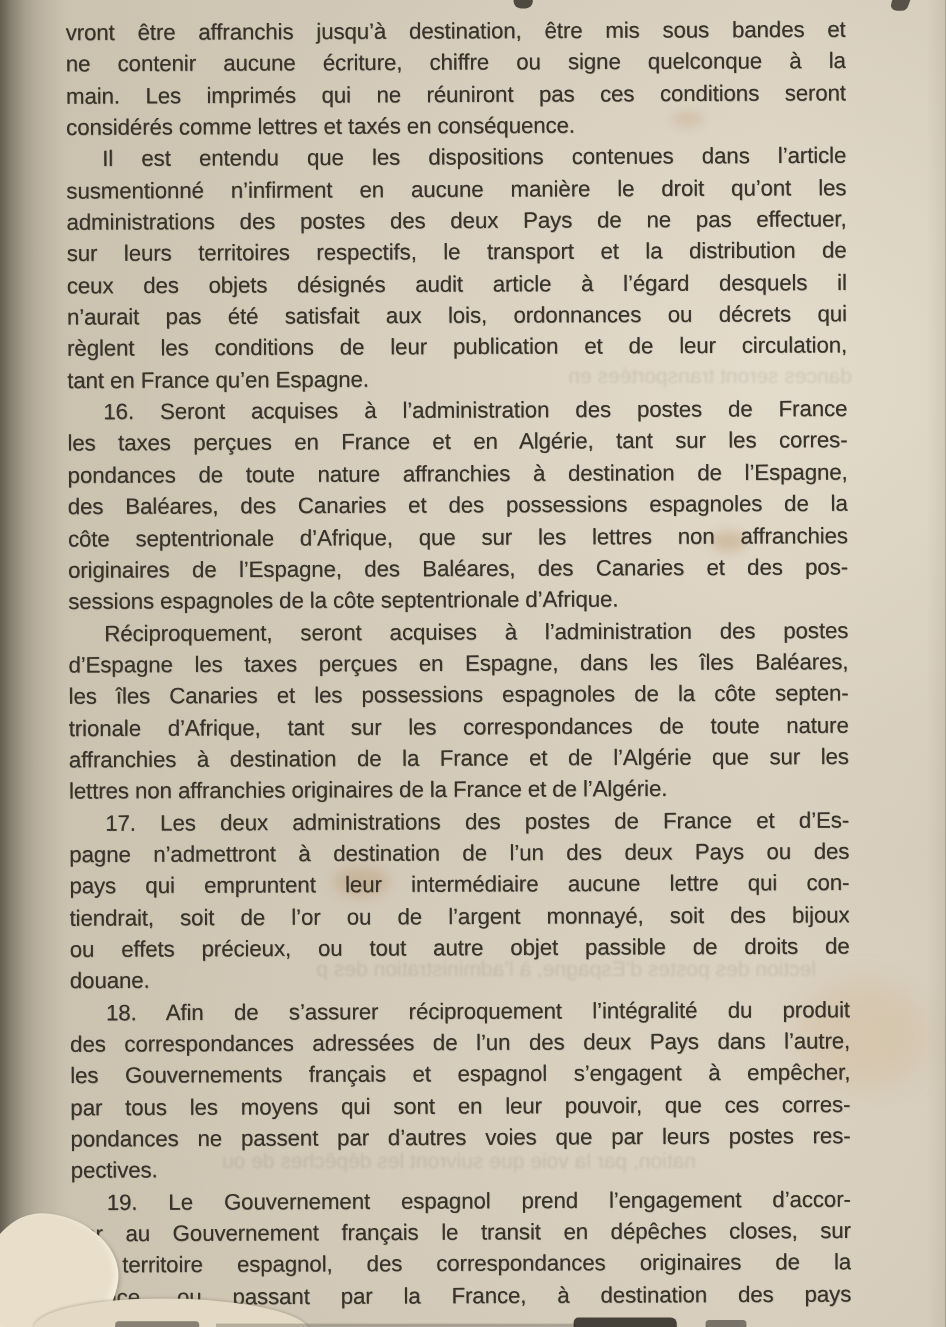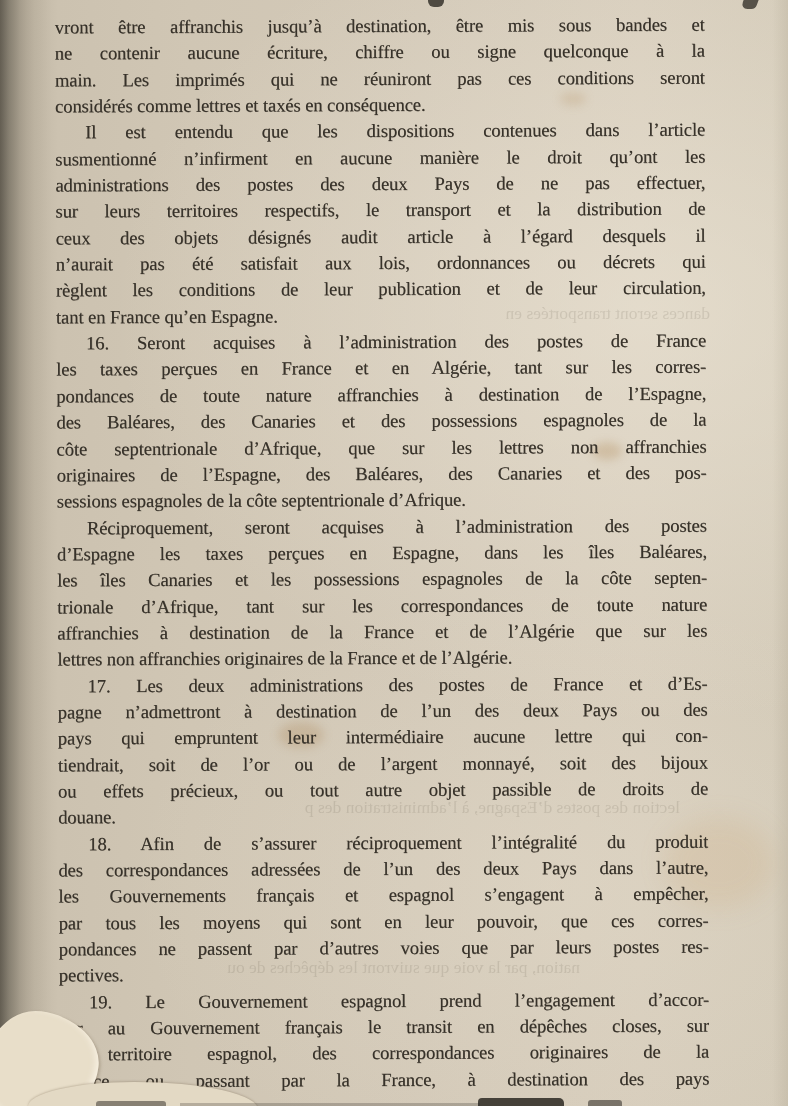--- a/index.html
+++ b/index.html
@@ -4,21 +4,21 @@
 <style>
   html,body { margin:0; padding:0; background:#8f8877; }
   .page {
     position: relative;
     width: 788px; height: 1106px;
     overflow: hidden;
     background:
       radial-gradient(ellipse 820px 640px at 82% 28%, rgba(238,231,216,0.55), rgba(238,231,216,0) 65%),
       radial-gradient(ellipse 700px 500px at 70% 80%, rgba(230,222,205,0.35), rgba(230,222,205,0) 60%),
       linear-gradient(90deg, #a29a89 0px, #bfb5a3 26px, #ccc2b0 58px, #d0c6b4 190px, #d3c9b8 420px, #d7cdbc 640px, #d4cbb9 788px);
-    font-family: Liberation Serif, serif;
+    font-family: Liberation Sans, sans-serif;
   }
   
   .gutter {
     position:absolute; left:0; top:0; bottom:0; width:52px;
     background: linear-gradient(90deg,
       rgba(58,54,46,0.60) 0px, rgba(84,79,68,0.42) 9px,
       rgba(110,103,89,0.26) 20px, rgba(140,132,114,0.12) 34px, rgba(140,132,114,0) 52px);
   }
   .right-edge {
     position:absolute; right:0; top:0; bottom:0; width:16px;

